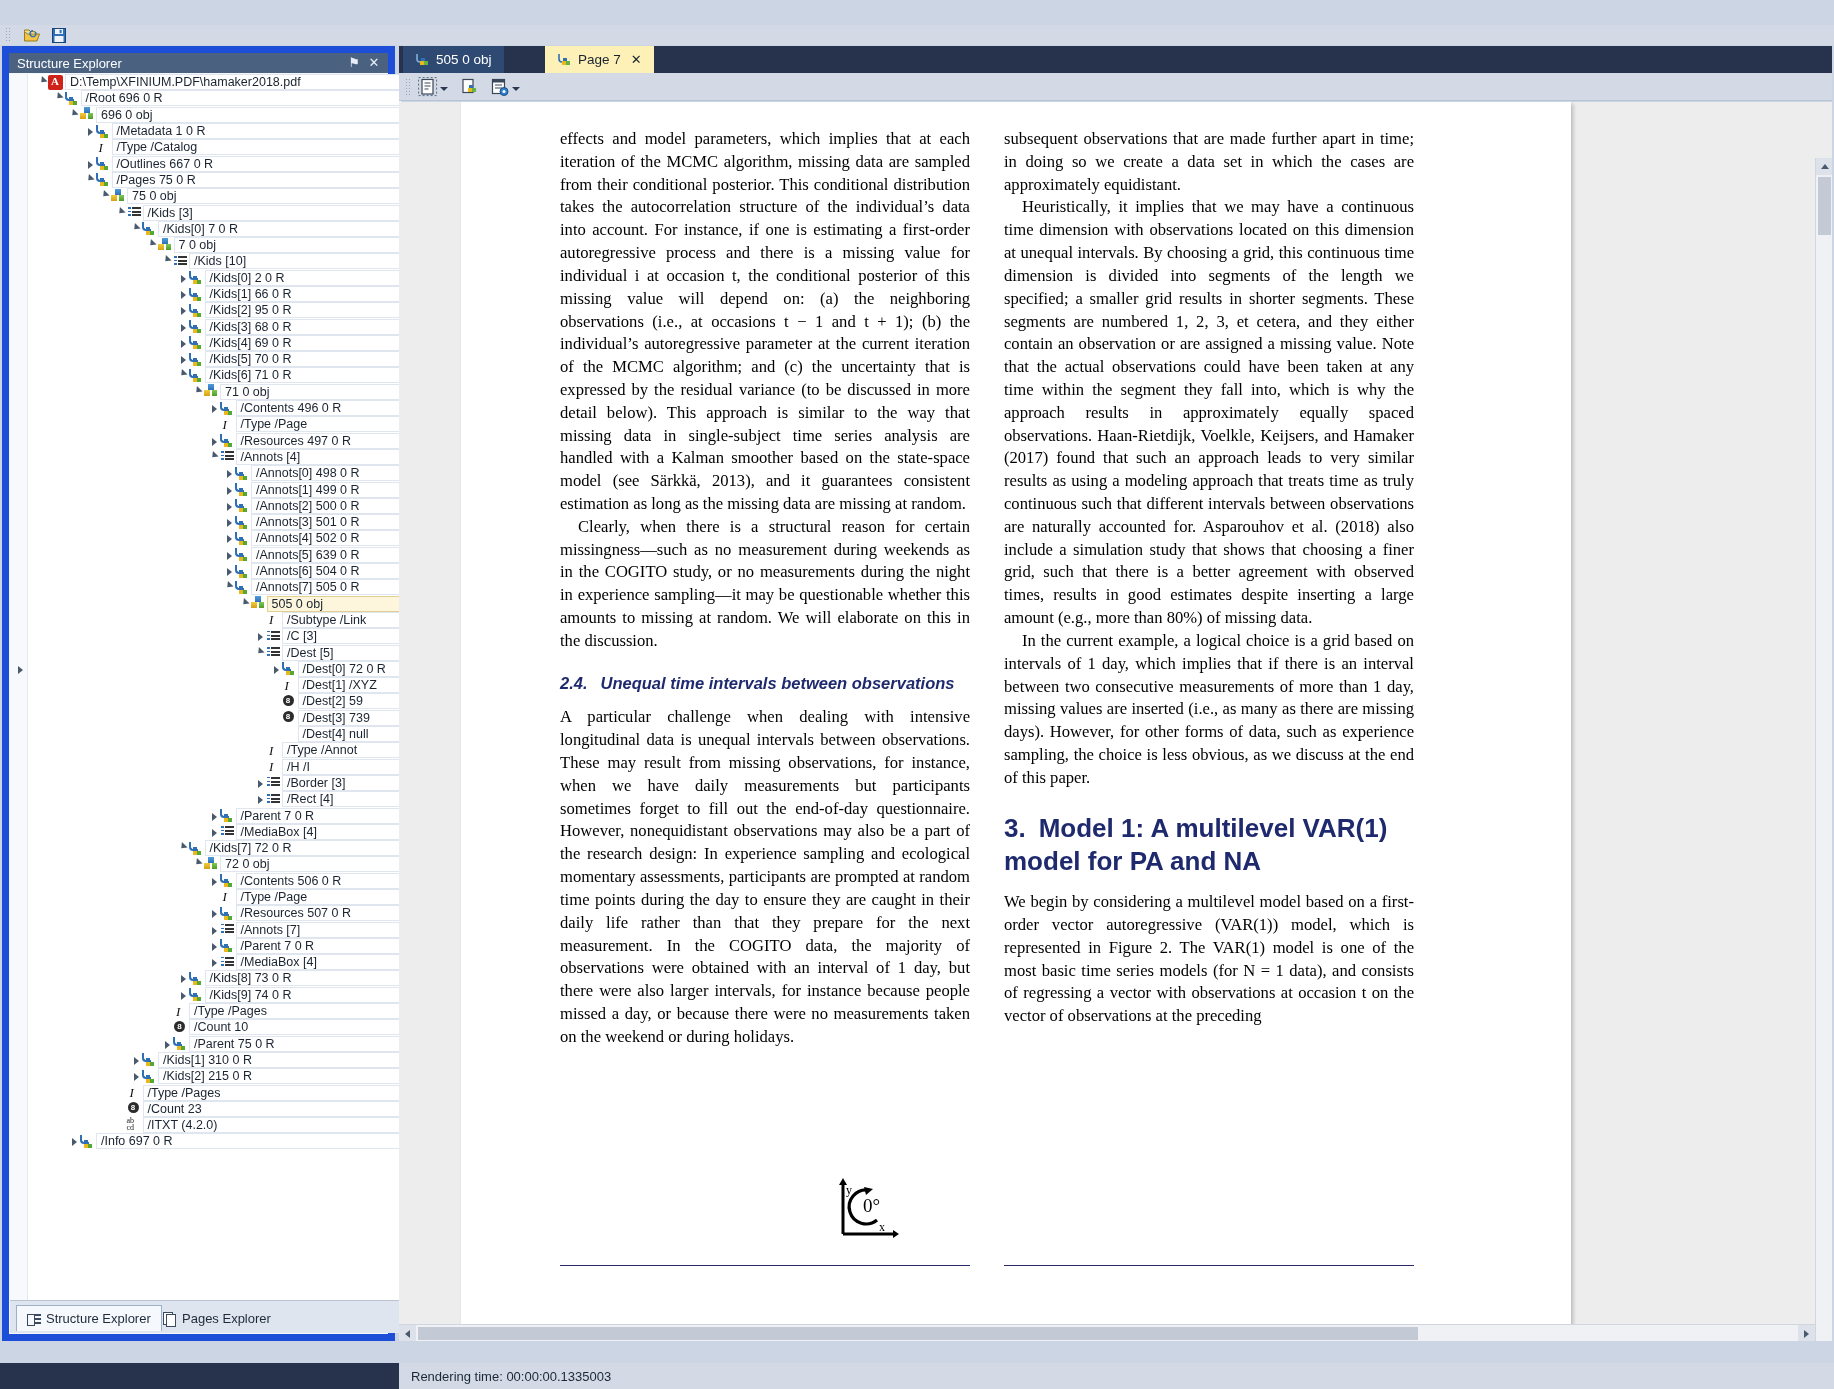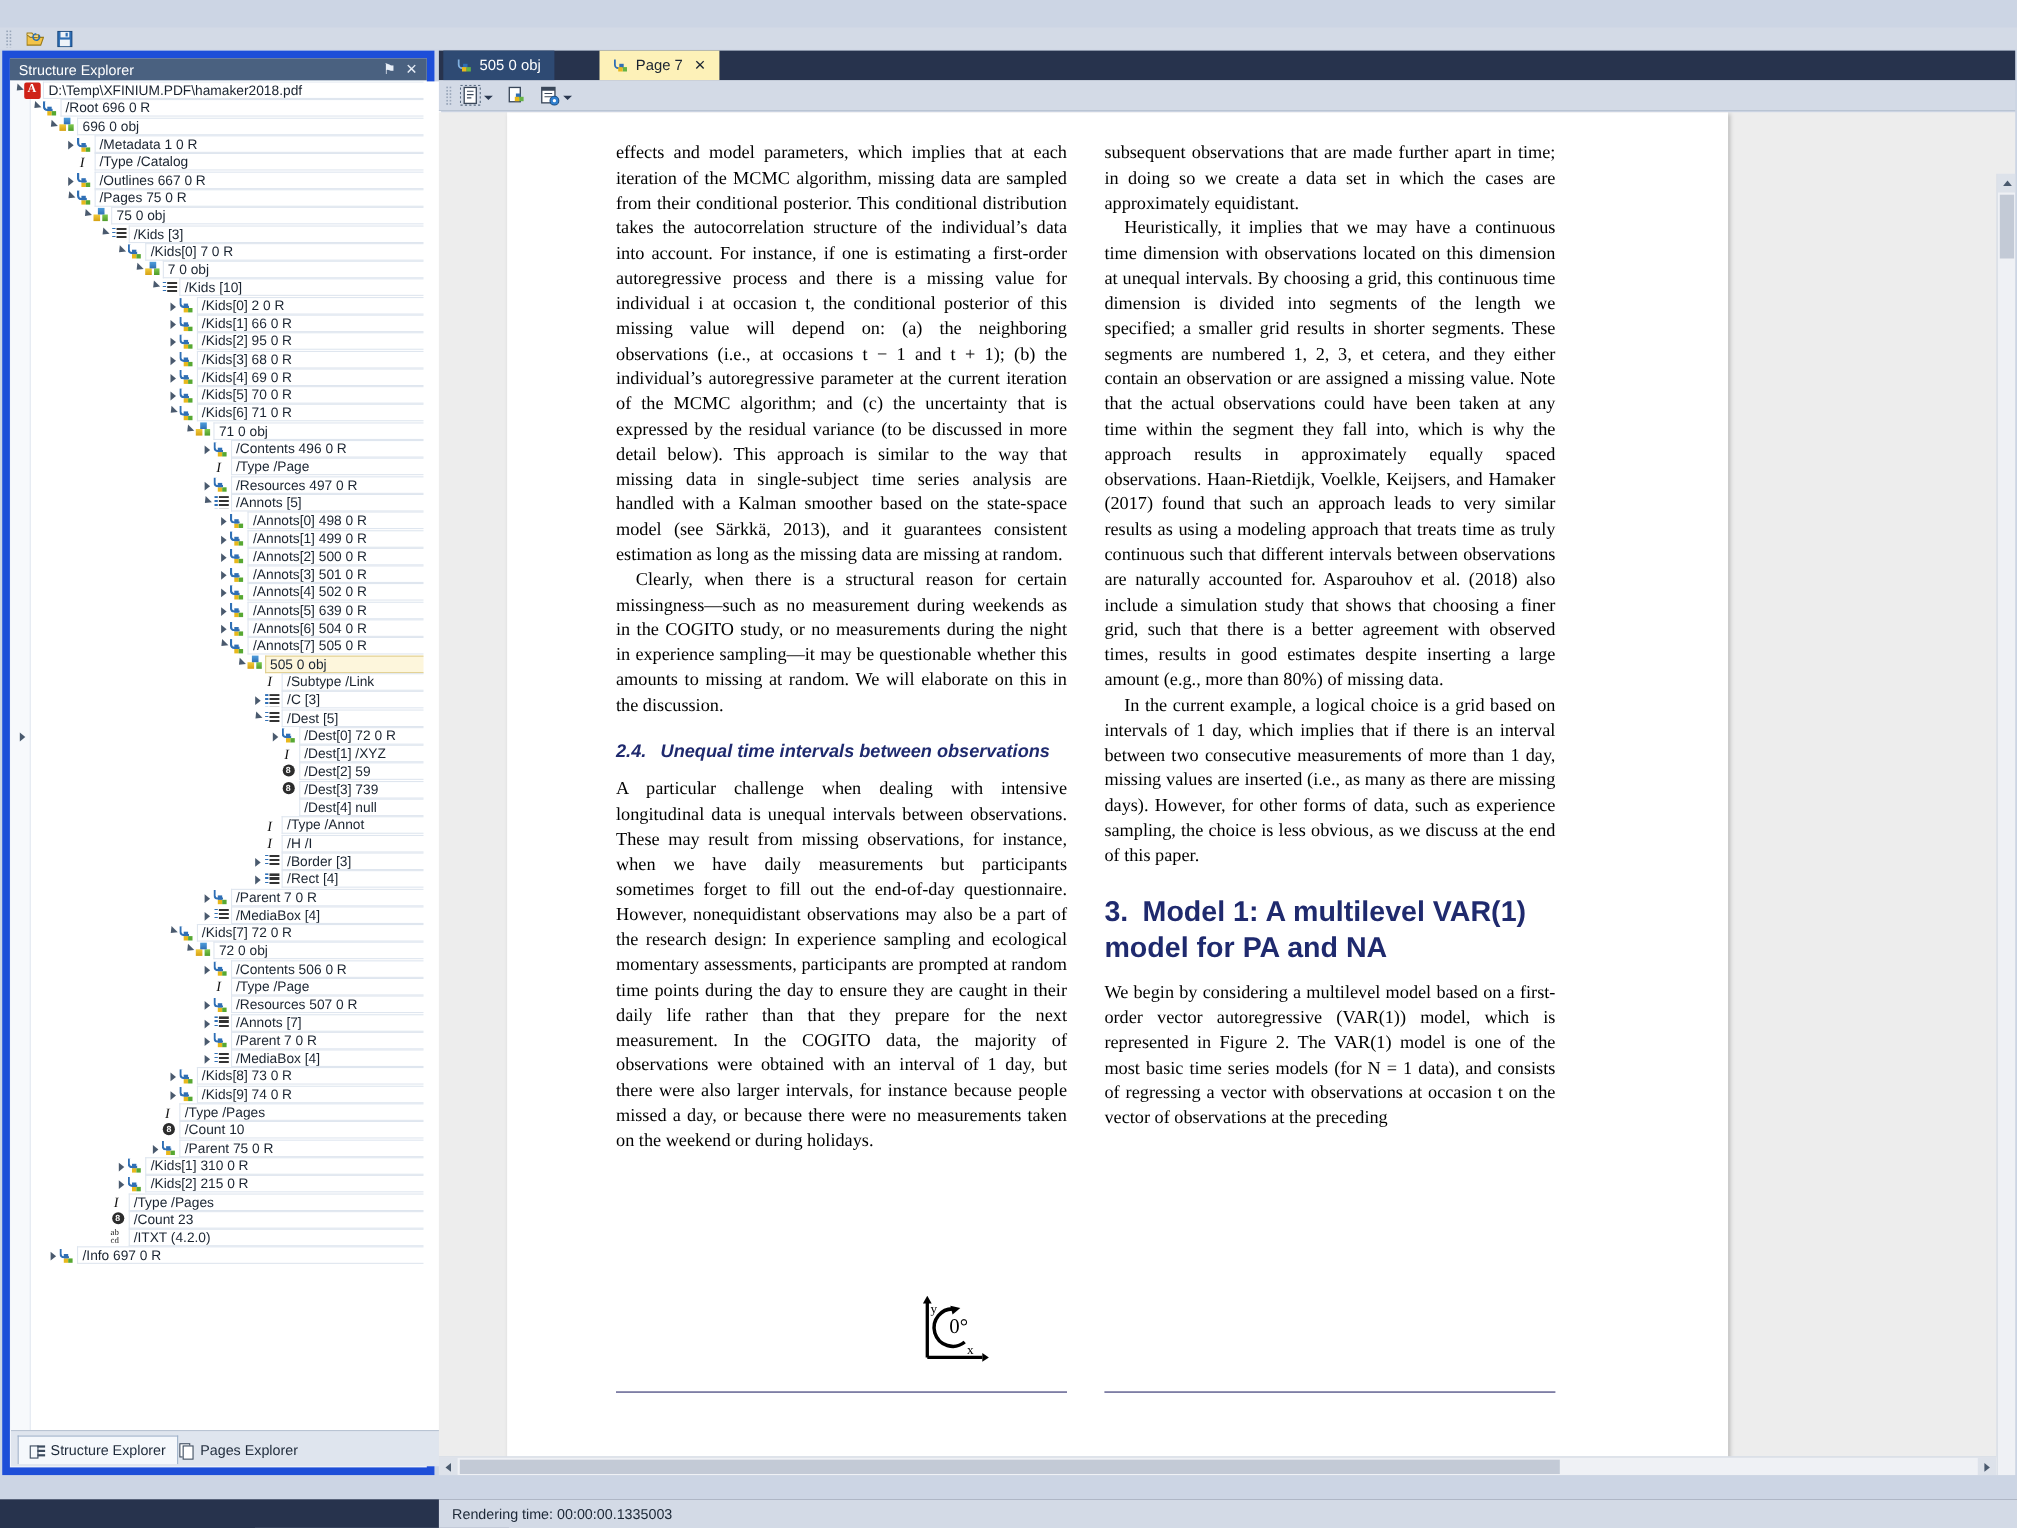--- a/index.html
+++ b/index.html
@@ -50,21 +50,21 @@
              font-size: 13px; text-align:center; line-height:16px; cursor:pointer; }
 
   .treewrap {
     position: absolute; left: 1px; top: 21px; width: 391px; height: 1239px;
     background: #ffffff; overflow: hidden;
   }
   .treecol-gutter {
     position:absolute; left:0; top:0; width:18px; height:100%;
     background:#f7f9fc; border-right:1px solid #e3e9f1;
   }
-  .tree { position:absolute; left:2px; top:0; width:373px; }
+  .tree { position:absolute; left:28px; top:0; width:373px; }
 
   .trow { height: 16.3px; display: flex; align-items: center; position: relative;
           font-size: 12.5px; white-space: nowrap; }
   .twig { width: 10px; height: 16px; flex: 0 0 10px; position: relative; cursor:pointer;}
   .twig.collapsed::before {
     content:""; position:absolute; left:3px; top:5px;
     border-left: 5px solid #4a5a6e; border-top: 4px solid transparent;
     border-bottom: 4px solid transparent;
   }
   .twig.expanded::before {
@@ -372,21 +372,21 @@
           <div class="trow">
             <div style="flex: 0 0 170.5px;"></div>
             <div class="twig collapsed"></div>
             <div class="ticon ic-ref"></div>
             <div class="tlabel">/Resources 497 0 R</div>
           </div>
           <div class="trow">
             <div style="flex: 0 0 170.5px;"></div>
             <div class="twig expanded"></div>
             <div class="ticon ic-arr"></div>
-            <div class="tlabel">/Annots [5]</div>
+            <div class="tlabel">/Annots [4]</div>
           </div>
           <div class="trow">
             <div style="flex: 0 0 186px;"></div>
             <div class="twig collapsed"></div>
             <div class="ticon ic-ref"></div>
             <div class="tlabel">/Annots[0] 498 0 R</div>
           </div>
           <div class="trow">
             <div style="flex: 0 0 186px;"></div>
             <div class="twig collapsed"></div>

